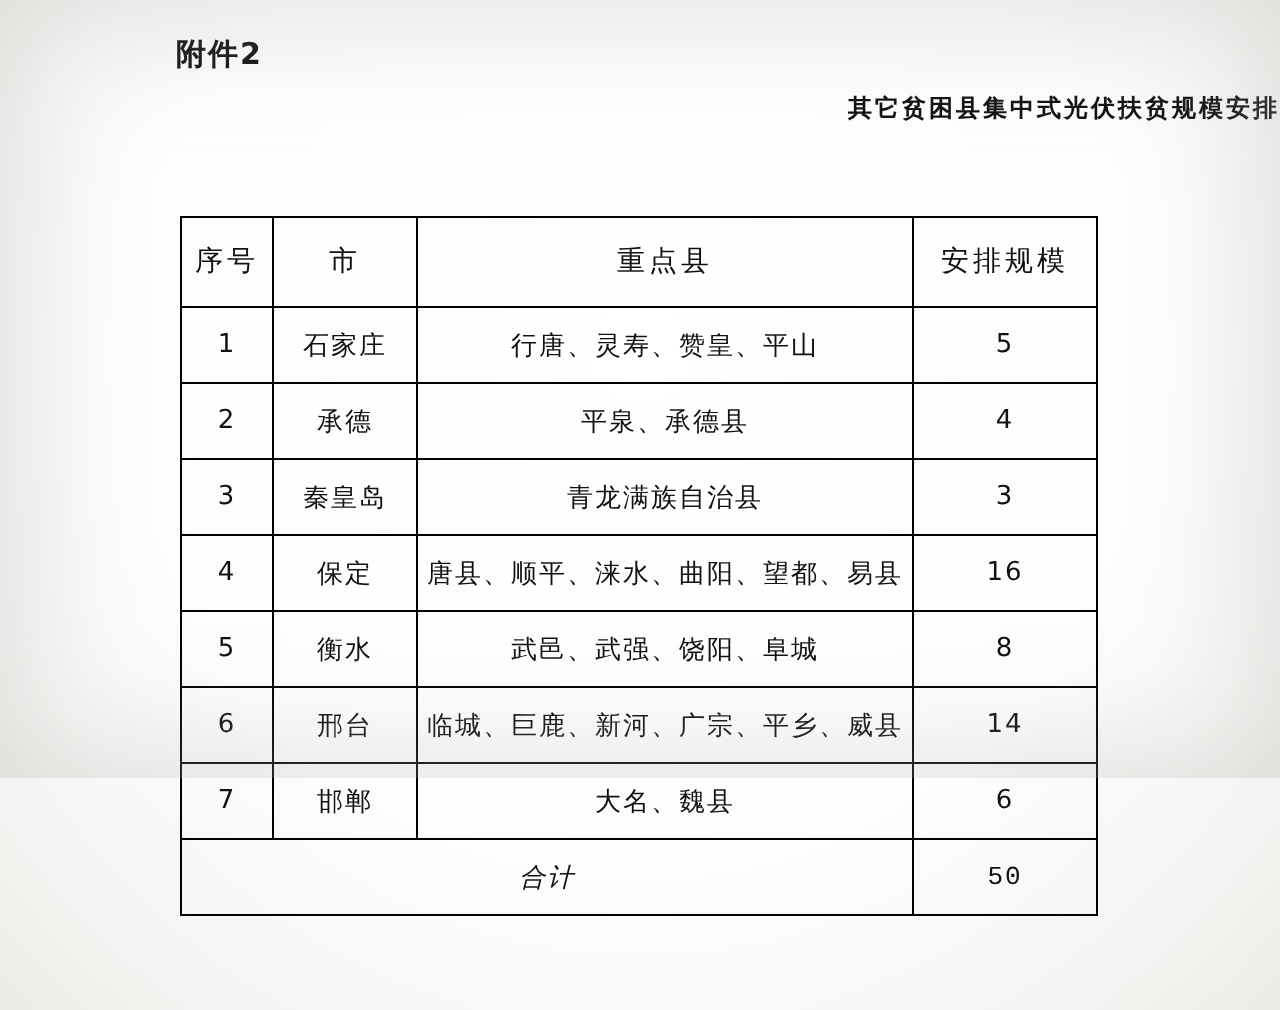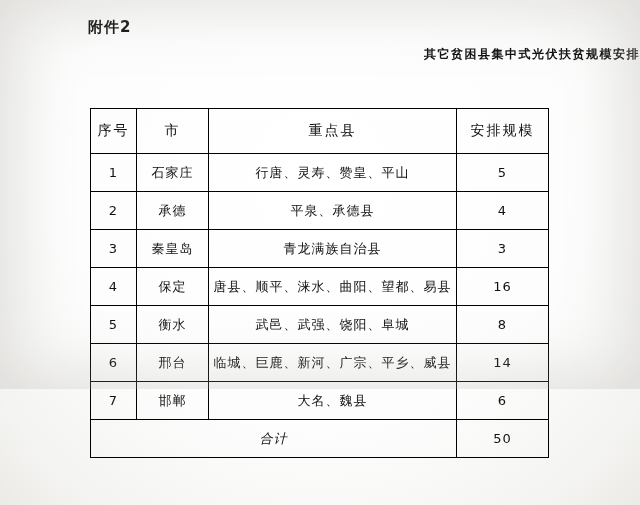--- a/index.html
+++ b/index.html
@@ -91,20 +91,21 @@
   tr.total-row td {
     height: 42px;
   }
   .cell-total-label {
     letter-spacing: 4px;
     font-size: 14px;
     font-style: italic;
   }
   .cell-total-value {
     font-size: 15px;
+    font-family: Liberation Mono, monospace;
   }
   
   .vignette {
     position: absolute;
     inset: 0;
     pointer-events: none;
     box-shadow: inset 0 0 60px 10px rgba(180,178,172,0.35);
   }
 </style>
 </head>

